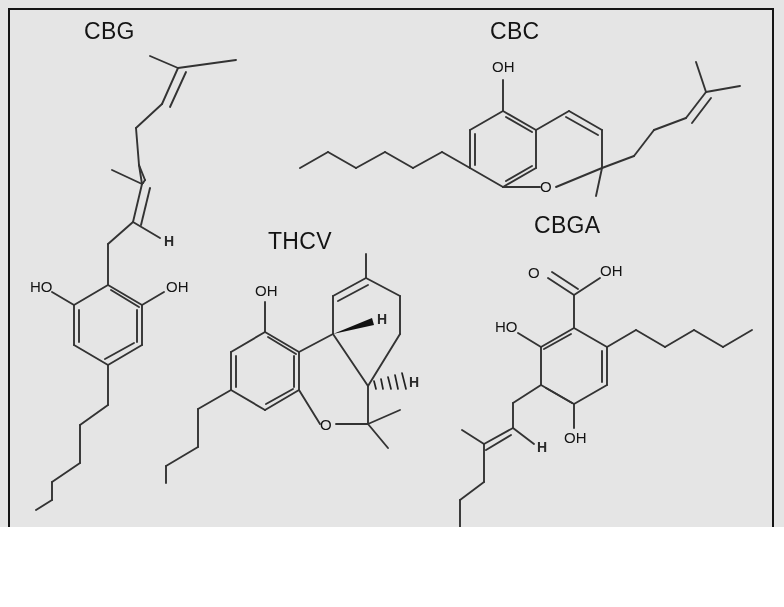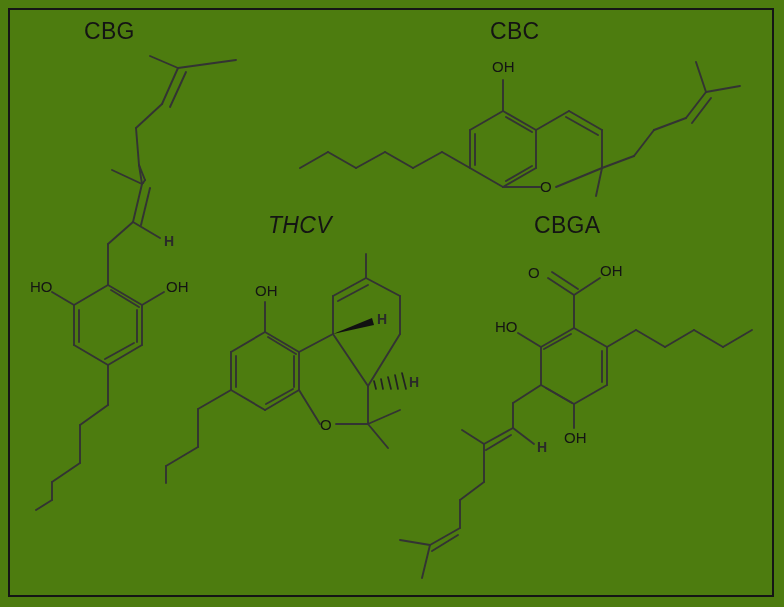--- a/index.html
+++ b/index.html
@@ -7,22 +7,22 @@
     margin: 0;
     padding: 0;
     background: #ffffff;
   }
   body {
     font-family: "Liberation Sans", sans-serif;
   }
   #figure {
     position: relative;
     width: 784px;
-    height: 607px;
-    background: #4d7c0f;
+    height: 527px;
+    background: #e5e5e5;
     overflow: hidden;
   }
   #figure-border {
     position: absolute;
     left: 8px;
     top: 8px;
     width: 766px;
     height: 589px;
     border: 2px solid #151515;
     box-sizing: border-box;
@@ -39,21 +39,21 @@
     position: absolute;
     font-family: "Liberation Sans", sans-serif;
     font-size: 23px;
     font-weight: 400;
     color: #141414;
     letter-spacing: 0.3px;
     white-space: nowrap;
   }
   #label-cbg  { left: 84px;  top: 18px; }
   #label-cbc  { left: 490px; top: 18px; }
-  #label-thcv { left: 268px; top: 212px; font-style: italic; }
+  #label-thcv { left: 268px; top: 228px; }
   #label-cbga { left: 534px; top: 212px; }
 
   
   .atom {
     font-family: "Liberation Sans", sans-serif;
     font-size: 15px;
     fill: #141414;
   }
   .atom-h {
     font-family: "Liberation Sans", sans-serif;

